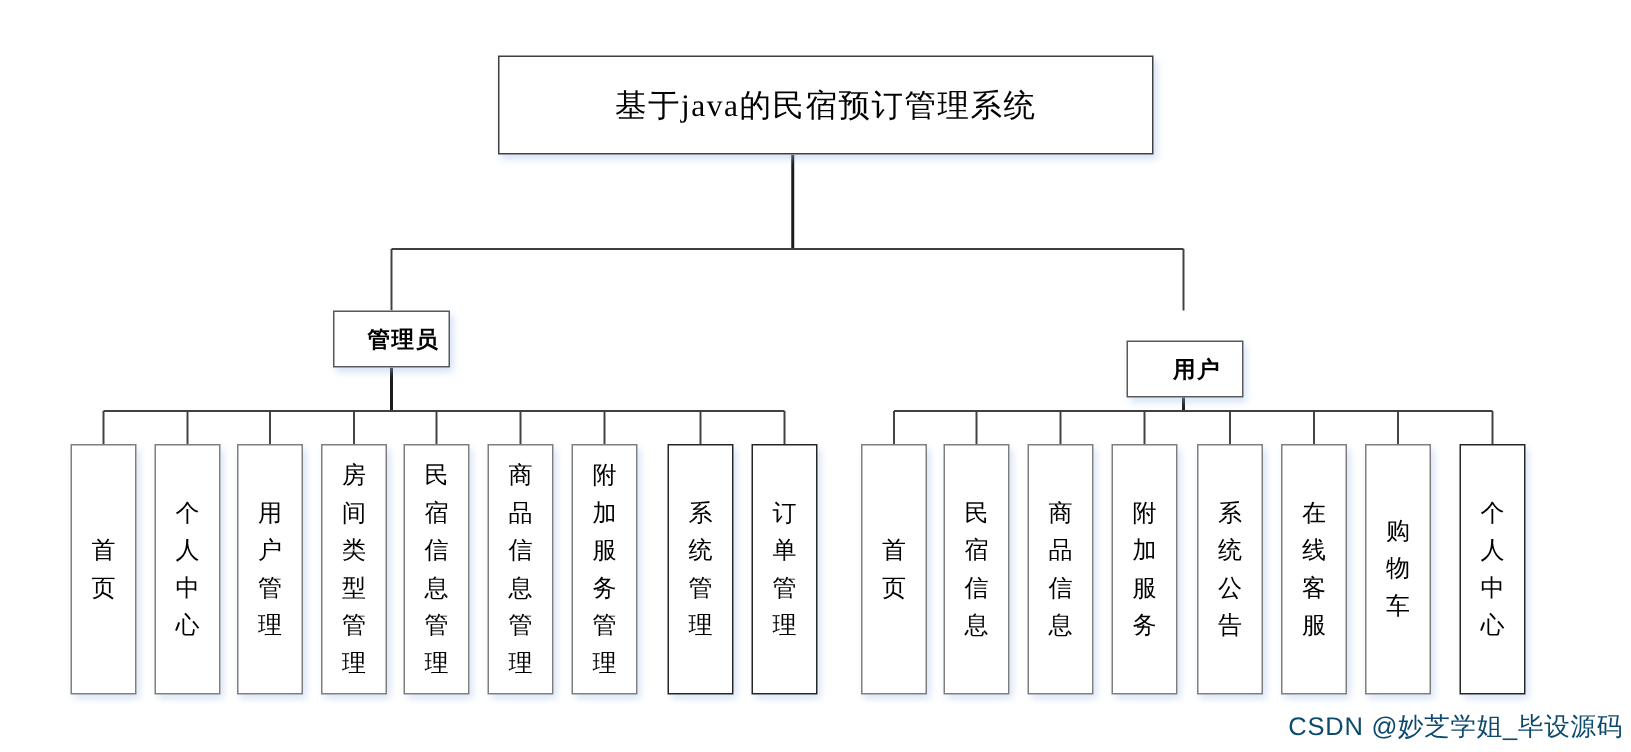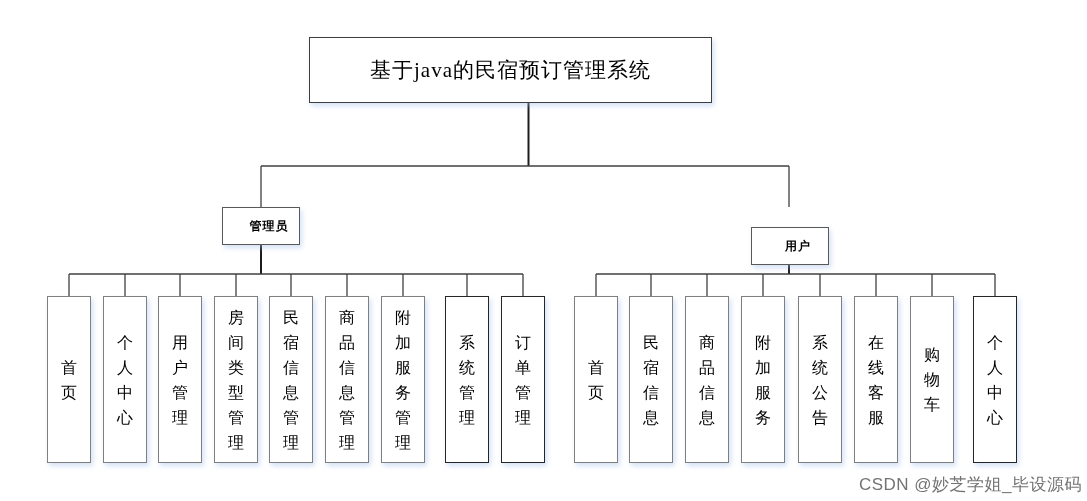--- a/index.html
+++ b/index.html
@@ -3,31 +3,31 @@
 <meta charset="utf-8">
 <style>
   html,body{margin:0;padding:0;background:#ffffff;}
   body{width:1087px;height:501px;overflow:hidden;
        font-family:"Liberation Serif","DejaVu Serif",serif;color:#000;}
   .canvas{position:relative;width:1087px;height:501px;background:#ffffff;}
   .connectors{position:absolute;left:0;top:0;width:1087px;height:501px;pointer-events:none;}
   .box{position:absolute;background:#ffffff;box-sizing:border-box;
        display:flex;align-items:center;justify-content:center;text-align:center;
        box-shadow:2px 3px 5px rgba(160,190,235,0.45);}
-  .title-box{left:309px;top:37px;width:403px;height:66px;
+  .title-box{left:332px;top:37px;width:437px;height:66px;
        border:1.5px solid #3f3f3f;font-size:21px;letter-spacing:1px;}
   .role-box{width:78px;height:38px;border:1.5px solid #595959;
        font-family:"Liberation Sans","DejaVu Sans",sans-serif;
-       font-weight:bold;font-size:12px;letter-spacing:1px;padding-left:16px;}
+       font-weight:bold;font-size:15px;letter-spacing:1px;padding-left:16px;}
   .role-admin{left:222px;top:207px;}
   .role-user{left:751px;top:207px;margin-top:20px;}
   .leaf{width:44px;height:167px;top:296px;border:1px solid #7f7f7f;font-size:16px;}
   .leaf.dark{border:1.2px solid #262626;}
   .vtext{white-space:pre-line;line-height:25px;text-align:center;}
-  .watermark{position:absolute;right:5px;bottom:5px;font-size:17px;color:#737373;
+  .watermark{position:absolute;right:5px;bottom:5px;font-size:17px;color:#0c4a6e;
        font-family:"Liberation Sans","DejaVu Sans",sans-serif;letter-spacing:0.5px;}
 </style>
 </head>
 <body>
 
 <div class="canvas">
 
   <svg class="connectors" viewBox="0 0 1087 501" xmlns="http://www.w3.org/2000/svg">
     <g stroke="#1c1c1c" stroke-width="2">
       <line x1="528.5" y1="103" x2="528.5" y2="166"></line>

